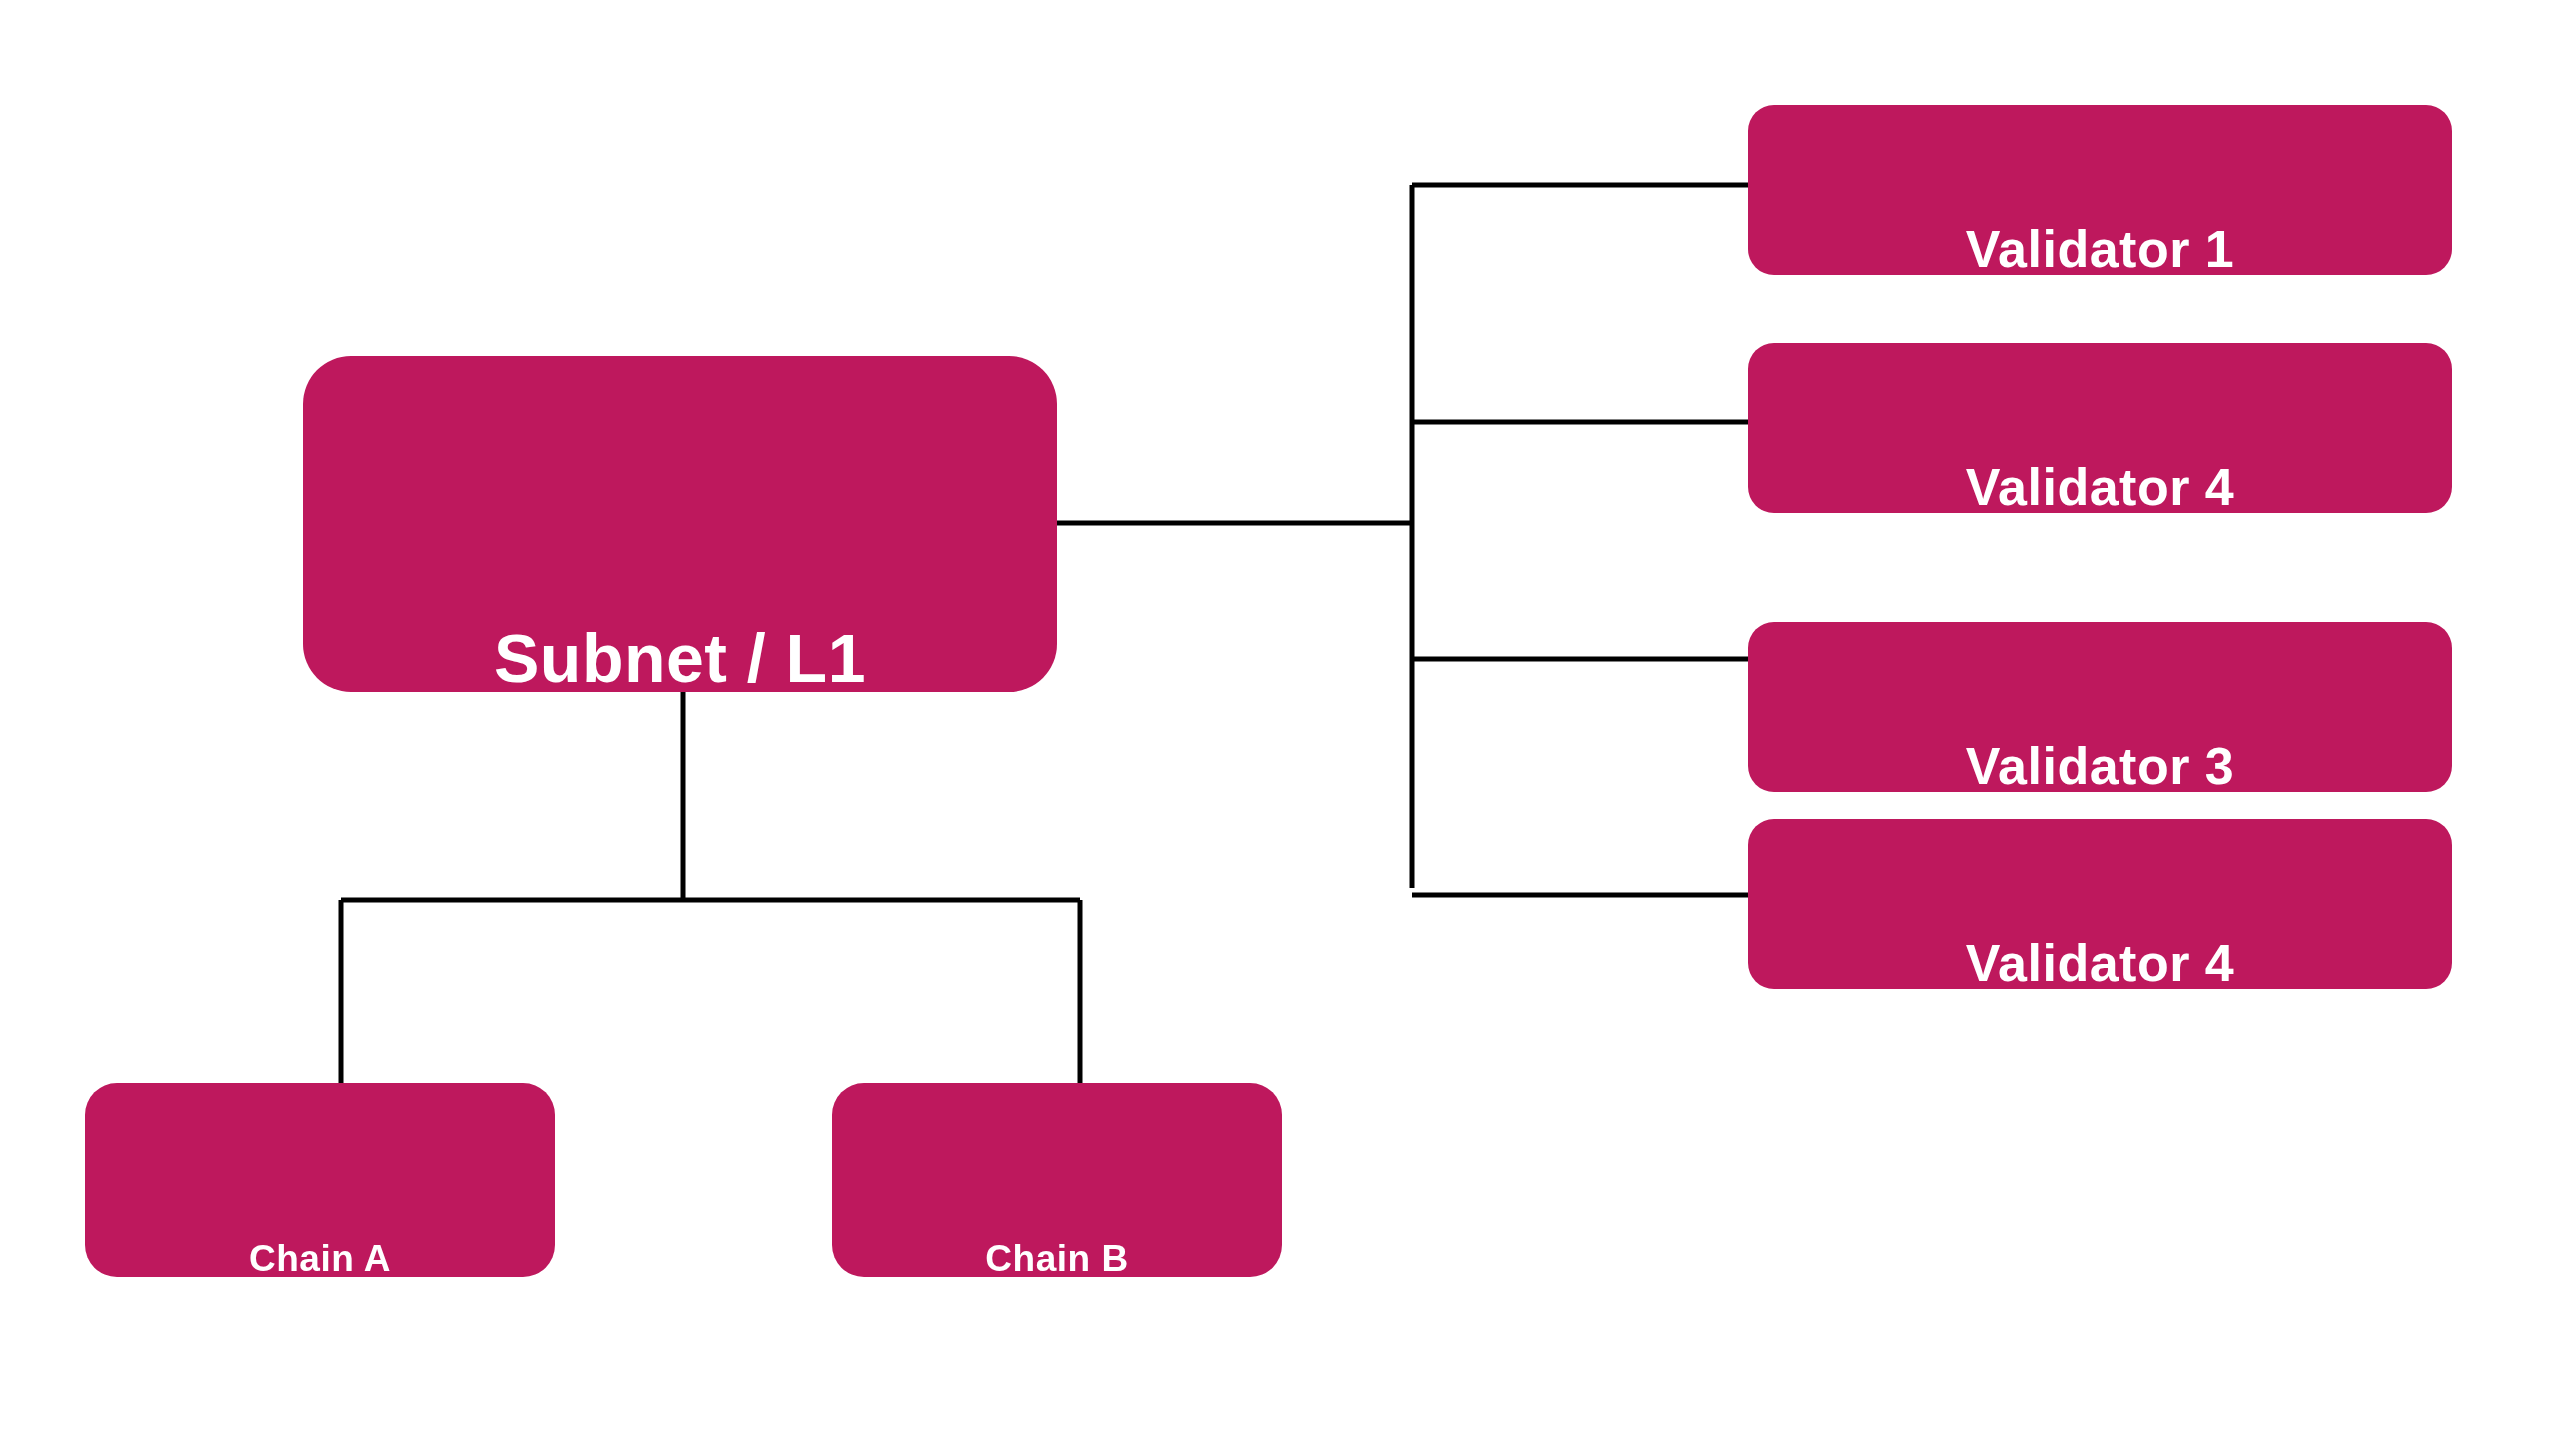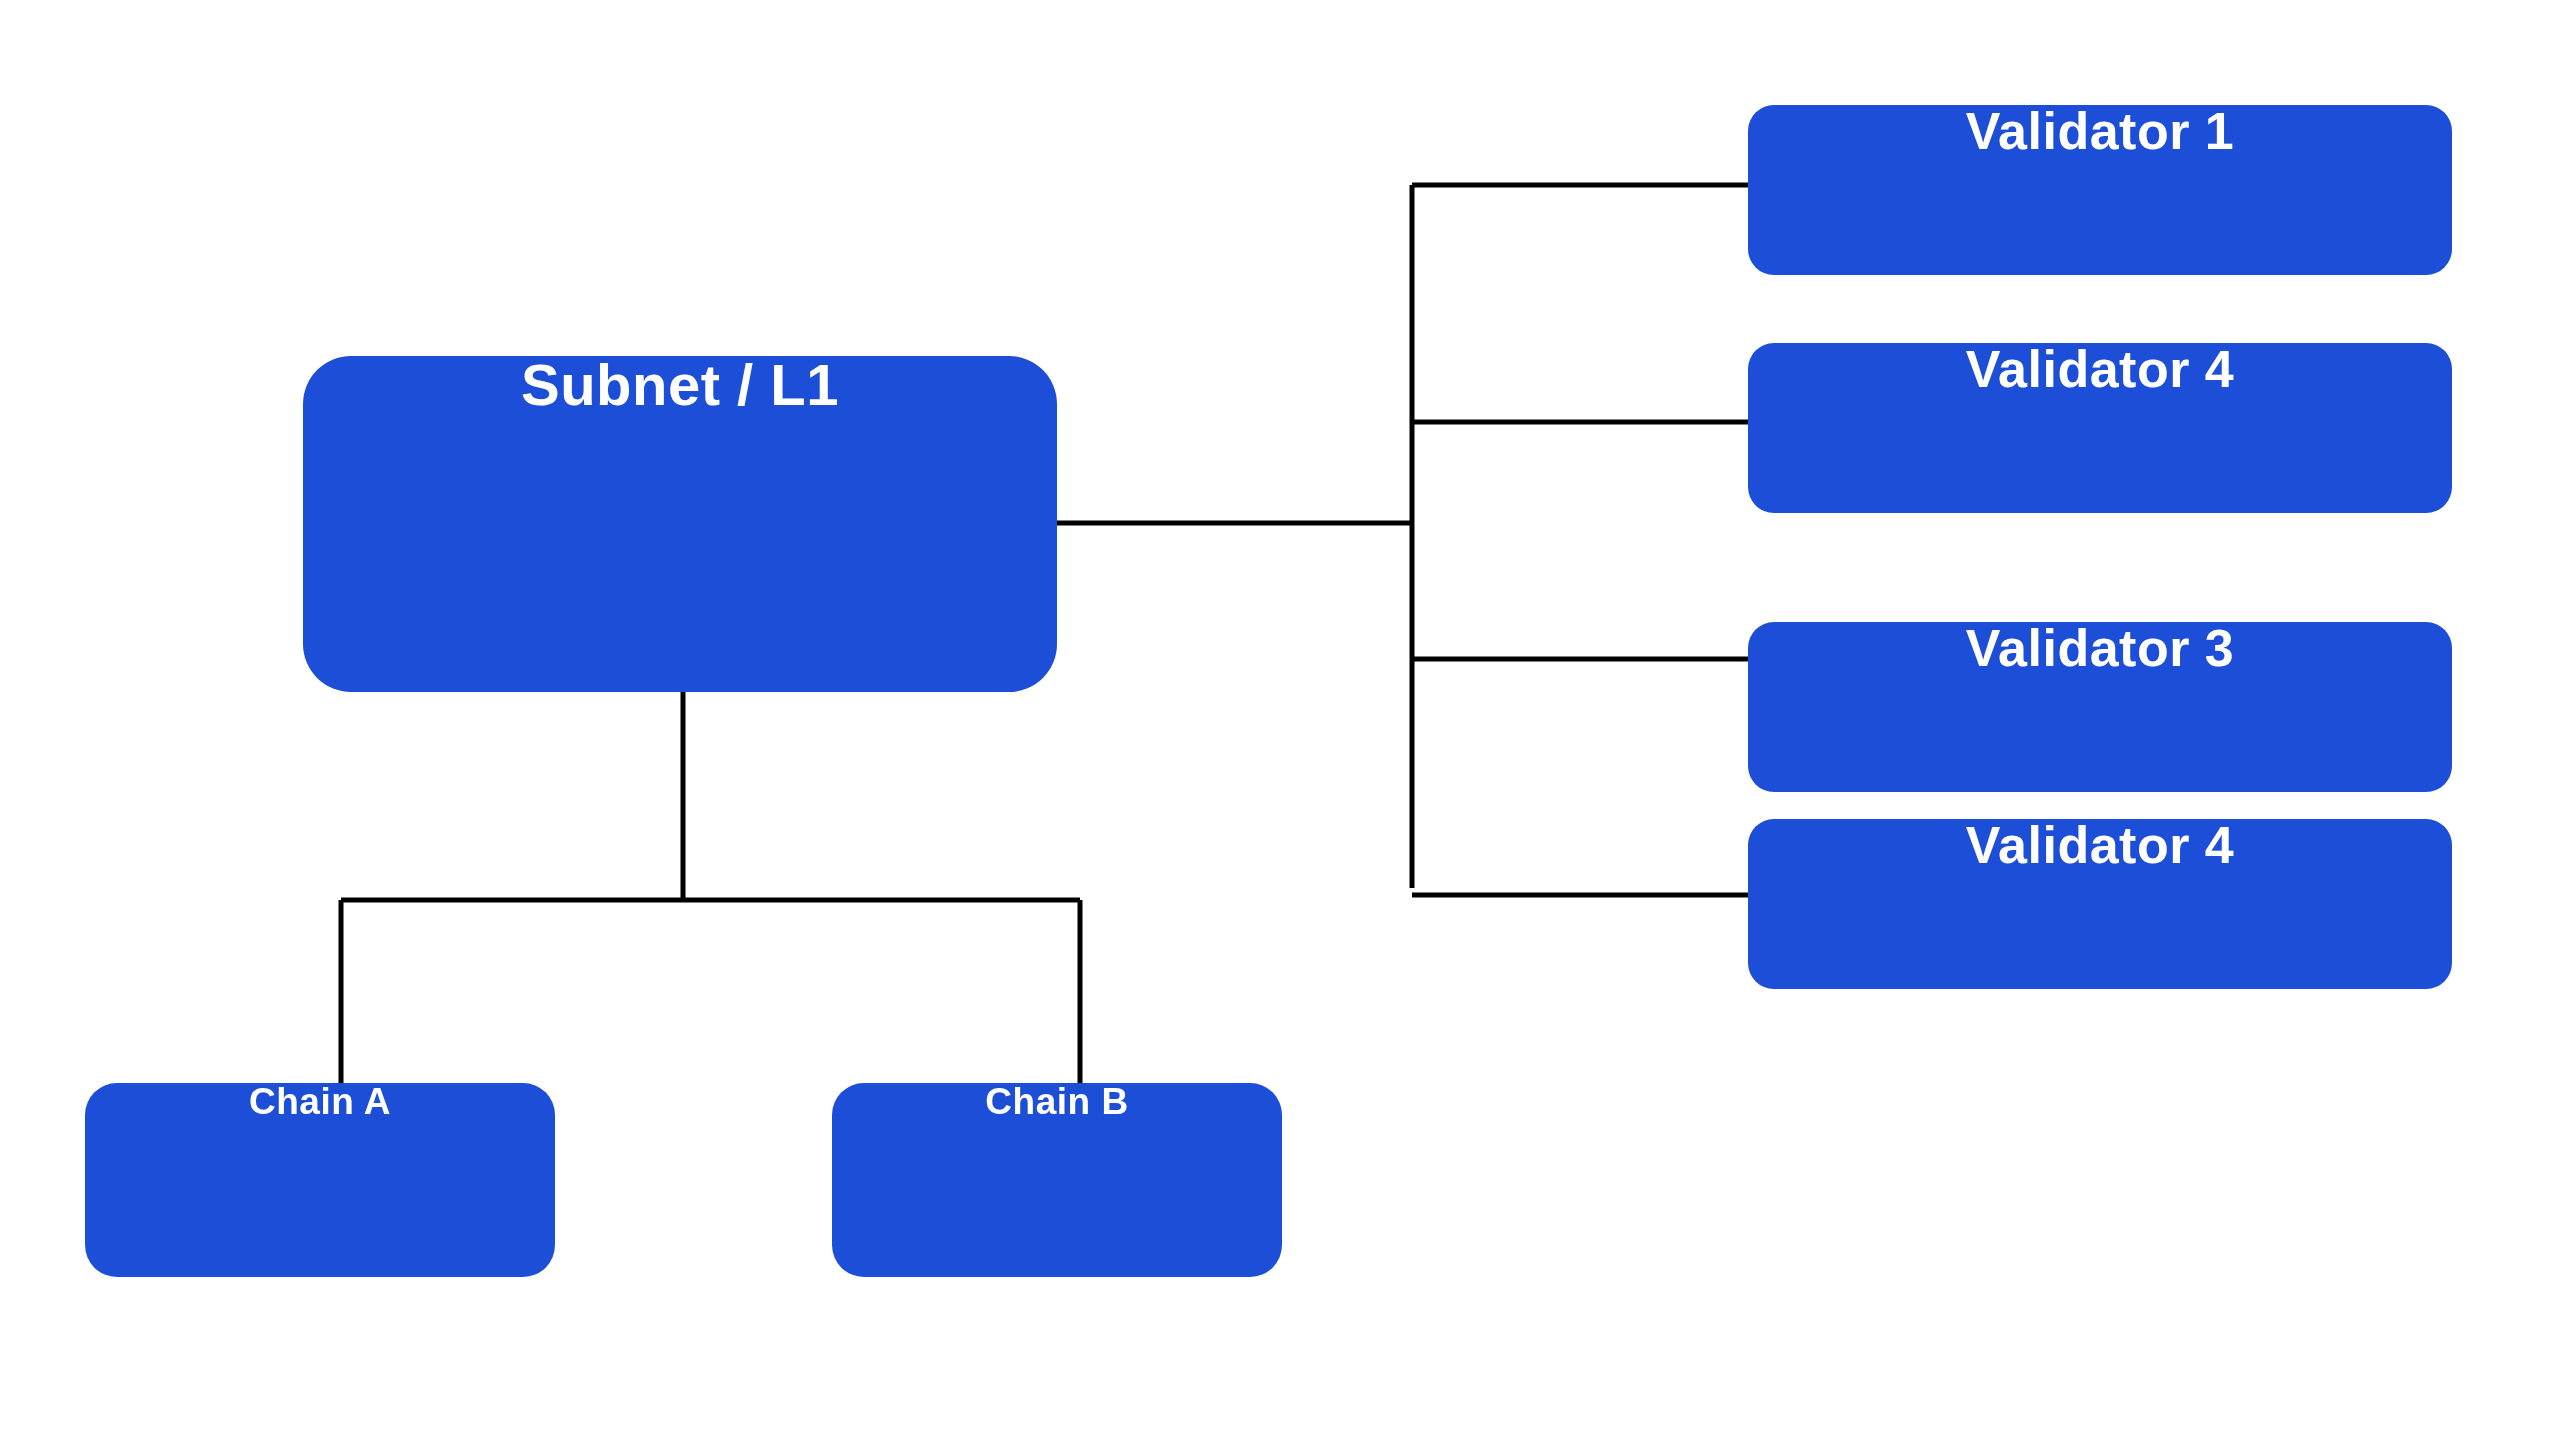--- a/index.html
+++ b/index.html
@@ -21,44 +21,44 @@
     position: absolute;
     left: 0;
     top: 0;
     width: 2556px;
     height: 1430px;
     pointer-events: none;
   }
   .node {
     position: absolute;
     display: flex;
-    align-items: flex-start;
+    align-items: flex-end;
     justify-content: center;
-    background: #1d4ed8;
+    background: #be185d;
     border-radius: 26px;
     color: #ffffff;
     font-weight: bold;
     letter-spacing: 0.5px;
     box-sizing: border-box;
     text-align: center;
   }
   .node-label {
     display: block;
     line-height: 1;
     white-space: nowrap;
   }
 
   
   #node-subnet {
     left: 303px;
     top: 356px;
     width: 754px;
     height: 336px;
     border-radius: 48px;
-    font-size: 58px;
+    font-size: 68px;
   }
 
   
   .node-validator {
     left: 1748px;
     width: 704px;
     height: 170px;
     border-radius: 26px;
     font-size: 52px;
   }

